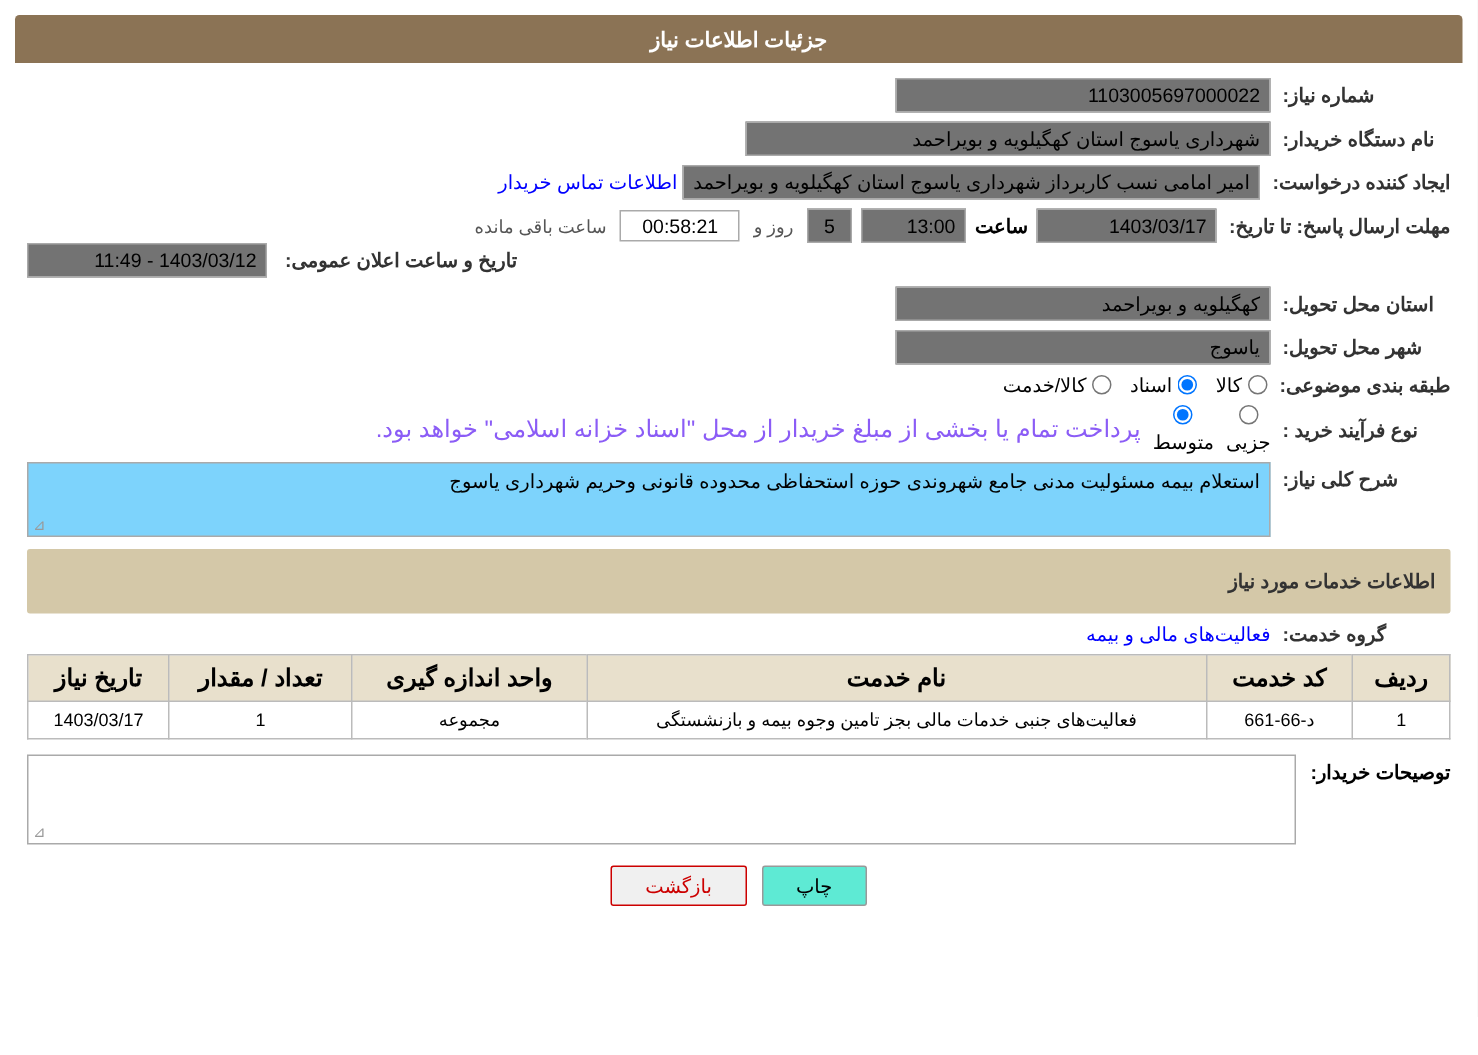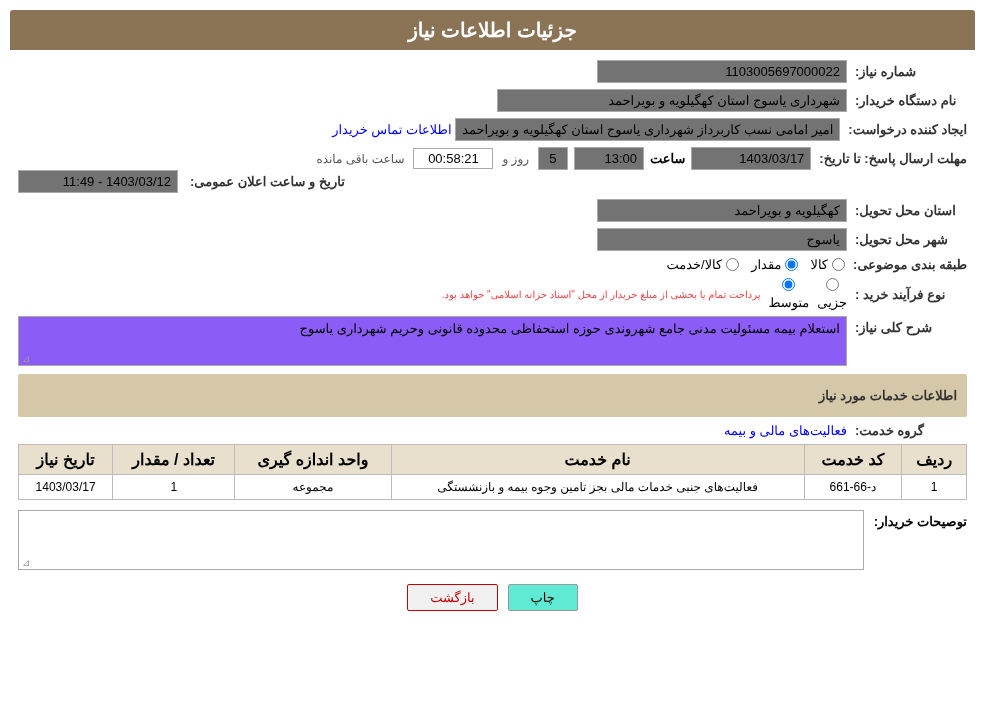--- a/index.html
+++ b/index.html
@@ -14,21 +14,21 @@
       min-height: 703px;
       background: #fff;
       margin: 0 auto;
       padding: 10px;
     }
     .header-bar {
       background: #8B7355;
       color: #fff;
       text-align: center;
       padding: 8px 10px;
-      font-size: 20px;
+      font-size: 14px;
       font-weight: bold;
       border-radius: 3px 3px 0 0;
       margin-bottom: 10px;
     }
     .form-row {
       display: flex;
       align-items: center;
       margin-bottom: 6px;
       flex-wrap: wrap;
     }
@@ -88,26 +88,26 @@
       gap: 8px;
       flex-wrap: wrap;
     }
     .radio-process {
       display: flex;
       align-items: center;
       gap: 4px;
       flex-direction: column;
     }
     .note-text {
-      color: #ef4444;
-      font-size: 10px;
+      color: #8b5cf6;
+      font-size: 16px;
     }
     .description-box {
       border: 1px solid #aaa;
-      background: #8b5cf6;
+      background: #7dd3fc;
       min-height: 50px;
       padding: 4px 6px;
       text-align: right;
       width: 100%;
       position: relative;
     }
     .resize-handle {
       position: absolute;
       bottom: 2px;
       left: 4px;
@@ -252,21 +252,21 @@
 
     <div class="form-row">
       <span class="label">طبقه بندی موضوعی:</span>
       <div class="radio-group">
         <div class="radio-item">
           <input type="radio" name="category" style="">
           <span>کالا</span>
         </div>
         <div class="radio-item">
           <input type="radio" name="category" checked="" style="">
-          <span>مقدار</span>
+          <span>اسناد</span>
         </div>
         <div class="radio-item">
           <input type="radio" name="category" style="">
           <span>کالا/خدمت</span>
         </div>
       </div>
     </div>
 
     <div class="form-row">
       <span class="label">نوع فرآیند خرید :</span>

